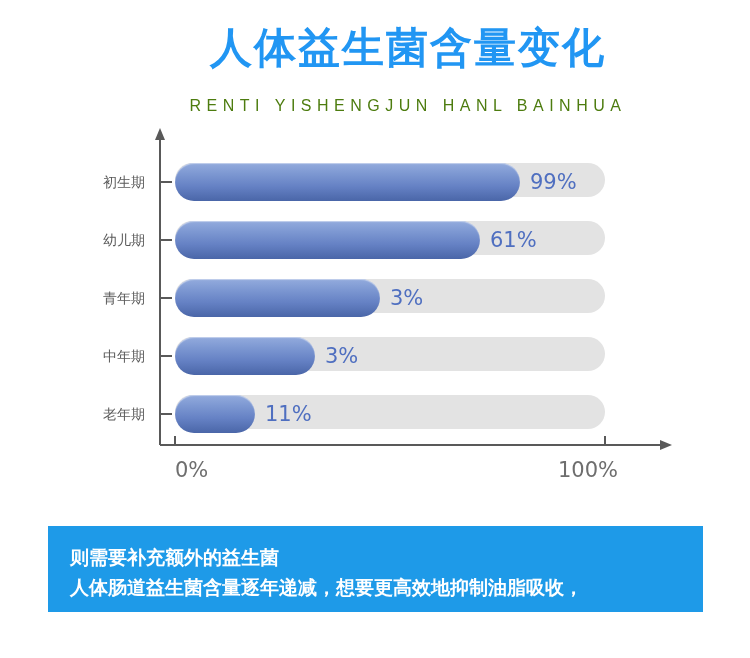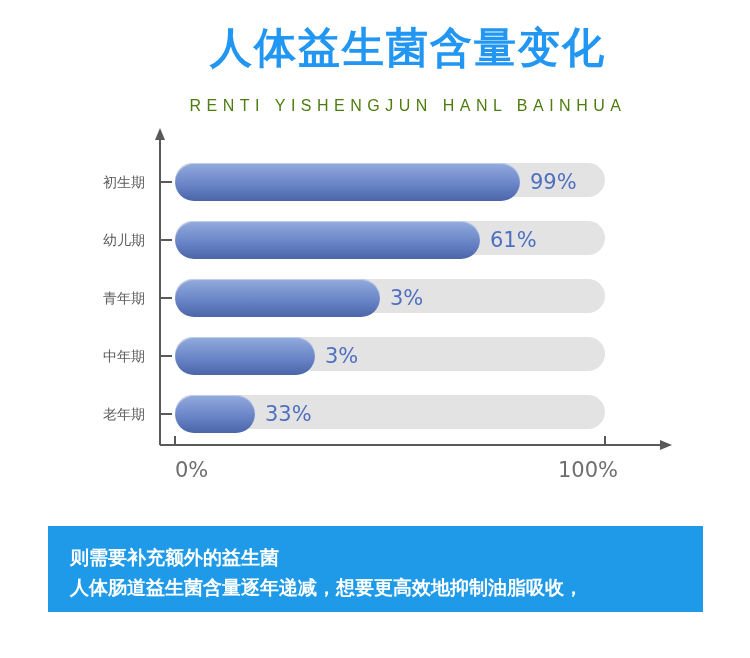--- a/index.html
+++ b/index.html
@@ -181,21 +181,21 @@
       <div class="track">
         <div class="fill" style="width:140px"></div>
         <div class="val-label" style="left:150px">3%</div>
       </div>
     </div>
 
     <div class="row" style="top:277px">
       <div class="cat-label">老年期</div>
       <div class="track">
         <div class="fill" style="width:80px"></div>
-        <div class="val-label" style="left:90px">33%</div>
+        <div class="val-label" style="left:90px">11%</div>
       </div>
     </div>
 
   </div>
 
   <div class="tick-label tick-zero">0%</div>
   <div class="tick-label tick-hundred">100%</div>
 </div>
 
 <div class="banner">

